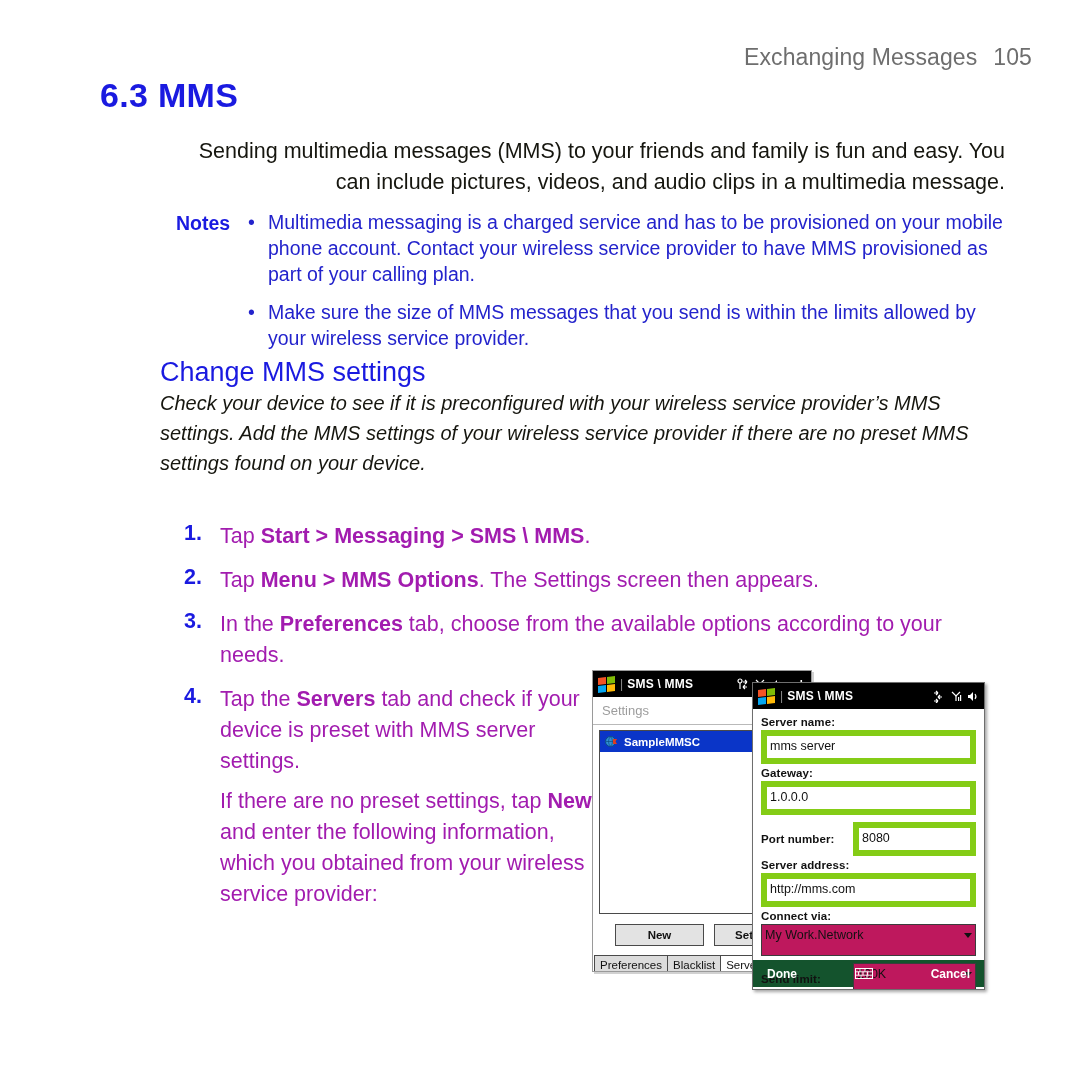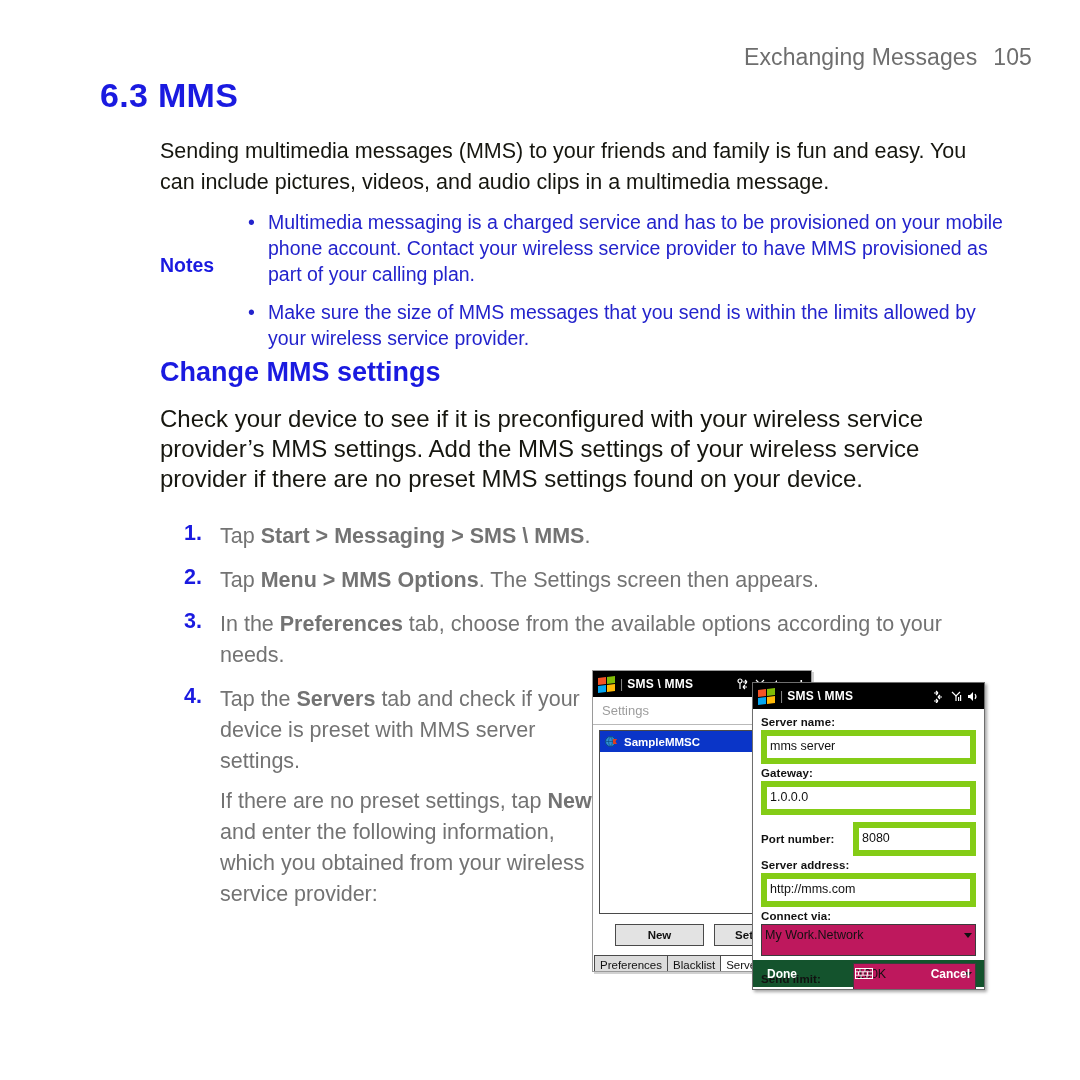--- a/index.html
+++ b/index.html
@@ -21,60 +21,60 @@
 
   
   .h1 {
     position: absolute; left: 100px; top: 76px;
     font-size: 34px; font-weight: bold; color: #1a1ae0;
     letter-spacing: .3px;
     text-align: center;
   }
   .h2 {
     position: absolute; left: 160px; top: 357px;
-    font-size: 27px; font-weight: bold; color: #1a1ae0;
+    font-size: 27px; font-weight: normal; color: #1a1ae0;
   }
   .h3 {
     position: absolute; left: 160px; top: 493px;
     font-size: 21px; font-weight: bold; color: #1a1ae0;
   }
 
   
   .intro {
     position: absolute; left: 160px; top: 136px; width: 845px;
-    font-size: 21.5px; line-height: 31px; color: #16160f;
+    font-size: 21.5px; line-height: 31px; color: #16160f; text-align: right;
   }
   .para {
-    position: absolute; left: 160px; top: 404px; width: 845px;
-    font-size: 24px; line-height: 30px; color: #16160f;
+    position: absolute; left: 160px; top: 388px; width: 845px;
+    font-size: 20px; line-height: 30px; color: #16160f; font-style: italic;
   }
 
   
   .notes { position: absolute; left: 160px; top: 209px; width: 850px; }
   .notes-label {
-    position: absolute; left: 0; top: 3px;
-    font-size: 19.5px; font-weight: bold; color: #1a1ae0; margin-top: 42px;
+    position: absolute; left: 16px; top: 3px;
+    font-size: 19.5px; font-weight: bold; color: #1a1ae0;
   }
   .note-item {
     position: relative; margin-left: 108px; margin-bottom: 12px;
     font-size: 19.5px; line-height: 26px; color: #2323cc;
   }
   .note-item .dot {
     position: absolute; left: -20px; top: 0px;
     font-size: 19.5px; color: #2323cc;
   }
 
   
   .steps { position: absolute; left: 160px; top: 521px; width: 845px; }
   .step { position: relative; padding-left: 60px; margin-bottom: 13px; }
   .step .num {
     position: absolute; left: 24px; top: 0;
     font-size: 21.5px; font-weight: bold; color: #1a1ae0;
   }
-  .step .txt { font-size: 21.5px; line-height: 31px; color: #737373; }
+  .step .txt { font-size: 21.5px; line-height: 31px; color: #a21caf; }
   .step .txt b { font-weight: bold; }
   .step-narrow { width: 378px; }
   .sub-para { margin-top: 9px; }
 
   
   .shot-back {
     position: absolute; left: 592px; top: 670px;
     width: 218px; height: 300px;
     background: #ffffff;
     border: 1px solid #9a9a9a;

